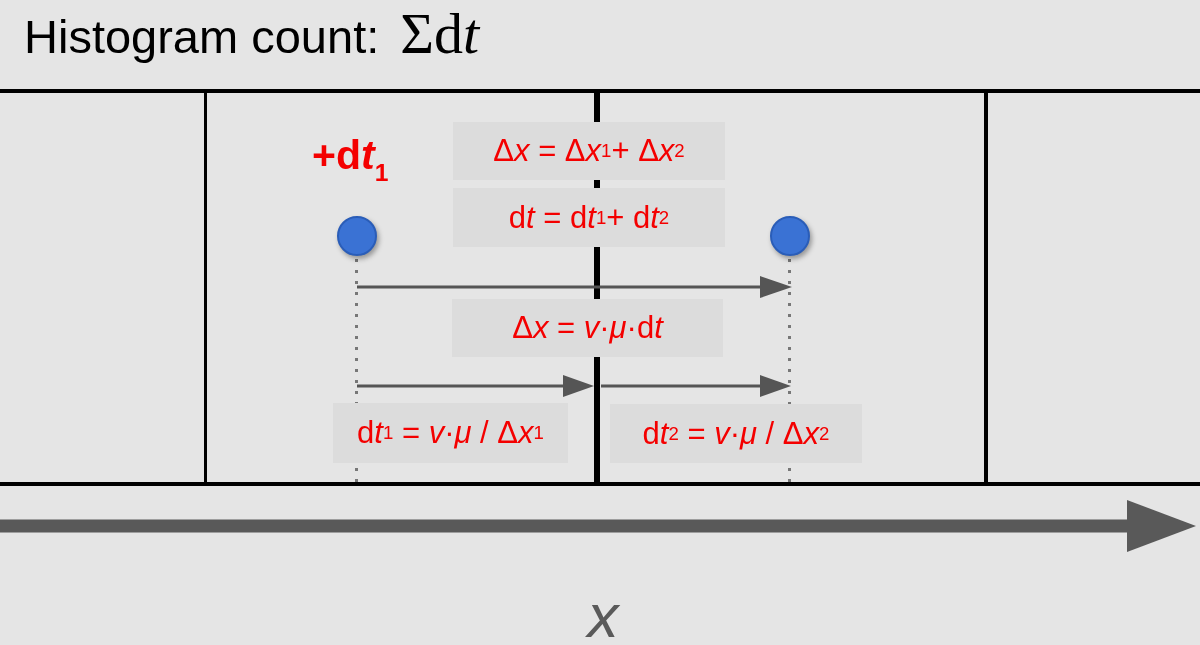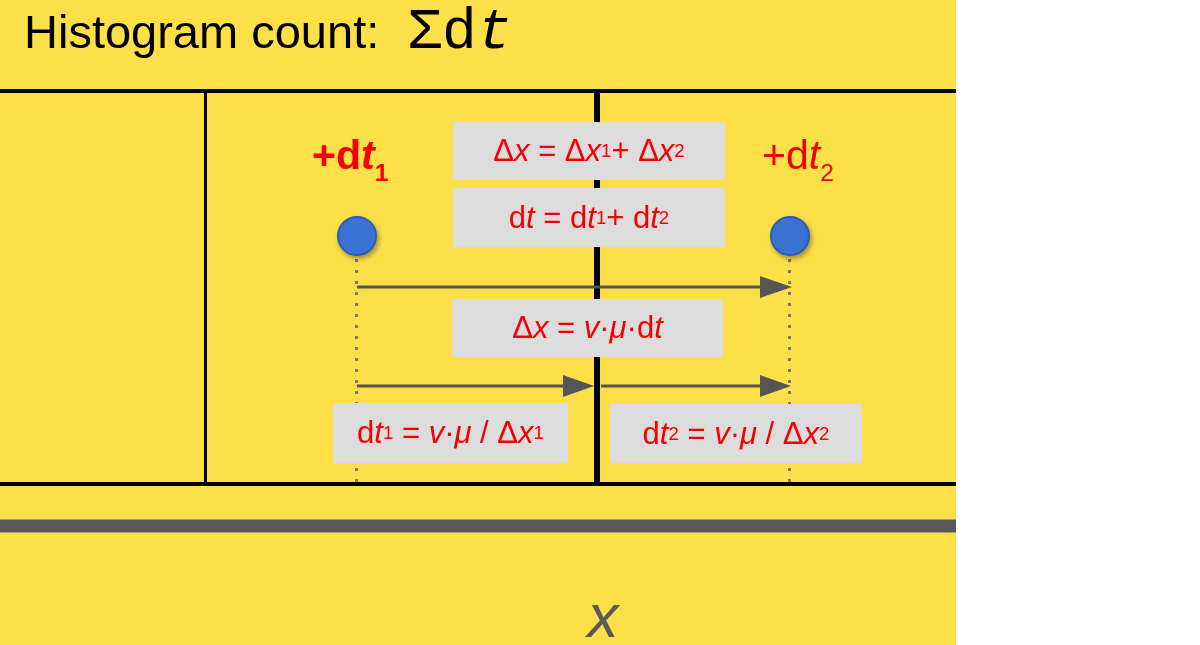--- a/index.html
+++ b/index.html
@@ -1,23 +1,23 @@
 <!DOCTYPE html>
 <html><head>
 <meta charset="utf-8">
 <style>
   html,body{margin:0;padding:0;background:#ffffff;}
   #canvas{
-    position:relative;width:956px;height:645px;background:#fde047;overflow:hidden;
+    position:relative;width:1200px;height:645px;background:#e5e5e5;overflow:hidden;
     font-family:"Liberation Sans",sans-serif;
   }
   
   #title-row{position:absolute;left:24px;top:0;display:flex;align-items:baseline;}
   #title-label{font-size:47px;color:#000;letter-spacing:0;}
-  #title-math{font-family:Liberation Mono, monospace;font-size:58px;color:#000;margin-left:28px;}
+  #title-math{font-family:Liberation Serif, serif;font-size:58px;color:#000;margin-left:21px;}
   
   .hline{position:absolute;left:0;width:1200px;background:#000;}
   #band-top-line{top:89px;height:4px;}
   #band-bottom-line{top:482px;height:4px;}
   .vline{position:absolute;background:#000;top:89px;height:397px;}
   #bin-line-left{left:204px;width:3px;}
   #bin-line-center{left:594px;width:6px;}
   #bin-line-right{left:984px;width:4px;}
   
   .dotline{
@@ -98,21 +98,20 @@
     <g>
       <line x1="0" y1="526" x2="1131" y2="526" stroke="#595959" stroke-width="13"></line>
       <polygon points="1127,500 1196,526 1127,552" fill="#595959"></polygon>
     </g>
   </svg>
 
   <div class="event-dot" id="event-dot-1"></div>
   <div class="event-dot" id="event-dot-2"></div>
 
   <div class="event-label" id="event-label-1"><span class="seg-u">+d</span><span class="seg-i">t</span><span class="seg-sub">1</span></div>
-  <div class="event-label" id="event-label-2"><span class="seg-u">+d</span><span class="seg-i">t</span><span class="seg-sub">2</span></div>
 
   <div class="formula-box" id="box-dx-sum"><span class="seg-u">Δ</span><span class="seg-i">x</span><span class="seg-u"> = </span><span class="seg-u">Δ</span><span class="seg-i">x</span><span class="seg-sub">1</span><span class="seg-u">+ </span><span class="seg-u">Δ</span><span class="seg-i">x</span><span class="seg-sub">2</span></div>
   <div class="formula-box" id="box-dt-sum"><span class="seg-u">d</span><span class="seg-i">t</span><span class="seg-u"> = </span><span class="seg-u">d</span><span class="seg-i">t</span><span class="seg-sub">1</span><span class="seg-u">+ </span><span class="seg-u">d</span><span class="seg-i">t</span><span class="seg-sub">2</span></div>
   <div class="formula-box" id="box-dx-vmudt"><span class="seg-u">Δ</span><span class="seg-i">x</span><span class="seg-u"> = </span><span class="seg-i">v</span><span class="seg-u">·</span><span class="seg-i">μ</span><span class="seg-u">·</span><span class="seg-u">d</span><span class="seg-i">t</span></div>
   <div class="formula-box" id="box-dt1"><span class="seg-u">d</span><span class="seg-i">t</span><span class="seg-sub">1</span><span class="seg-u"> = </span><span class="seg-i">v</span><span class="seg-u">·</span><span class="seg-i">μ</span><span class="seg-u"> / </span><span class="seg-u">Δ</span><span class="seg-i">x</span><span class="seg-sub">1</span></div>
   <div class="formula-box" id="box-dt2"><span class="seg-u">d</span><span class="seg-i">t</span><span class="seg-sub">2</span><span class="seg-u"> = </span><span class="seg-i">v</span><span class="seg-u">·</span><span class="seg-i">μ</span><span class="seg-u"> / </span><span class="seg-u">Δ</span><span class="seg-i">x</span><span class="seg-sub">2</span></div>
 
   <div id="axis-label">x</div>
 
 </div>

